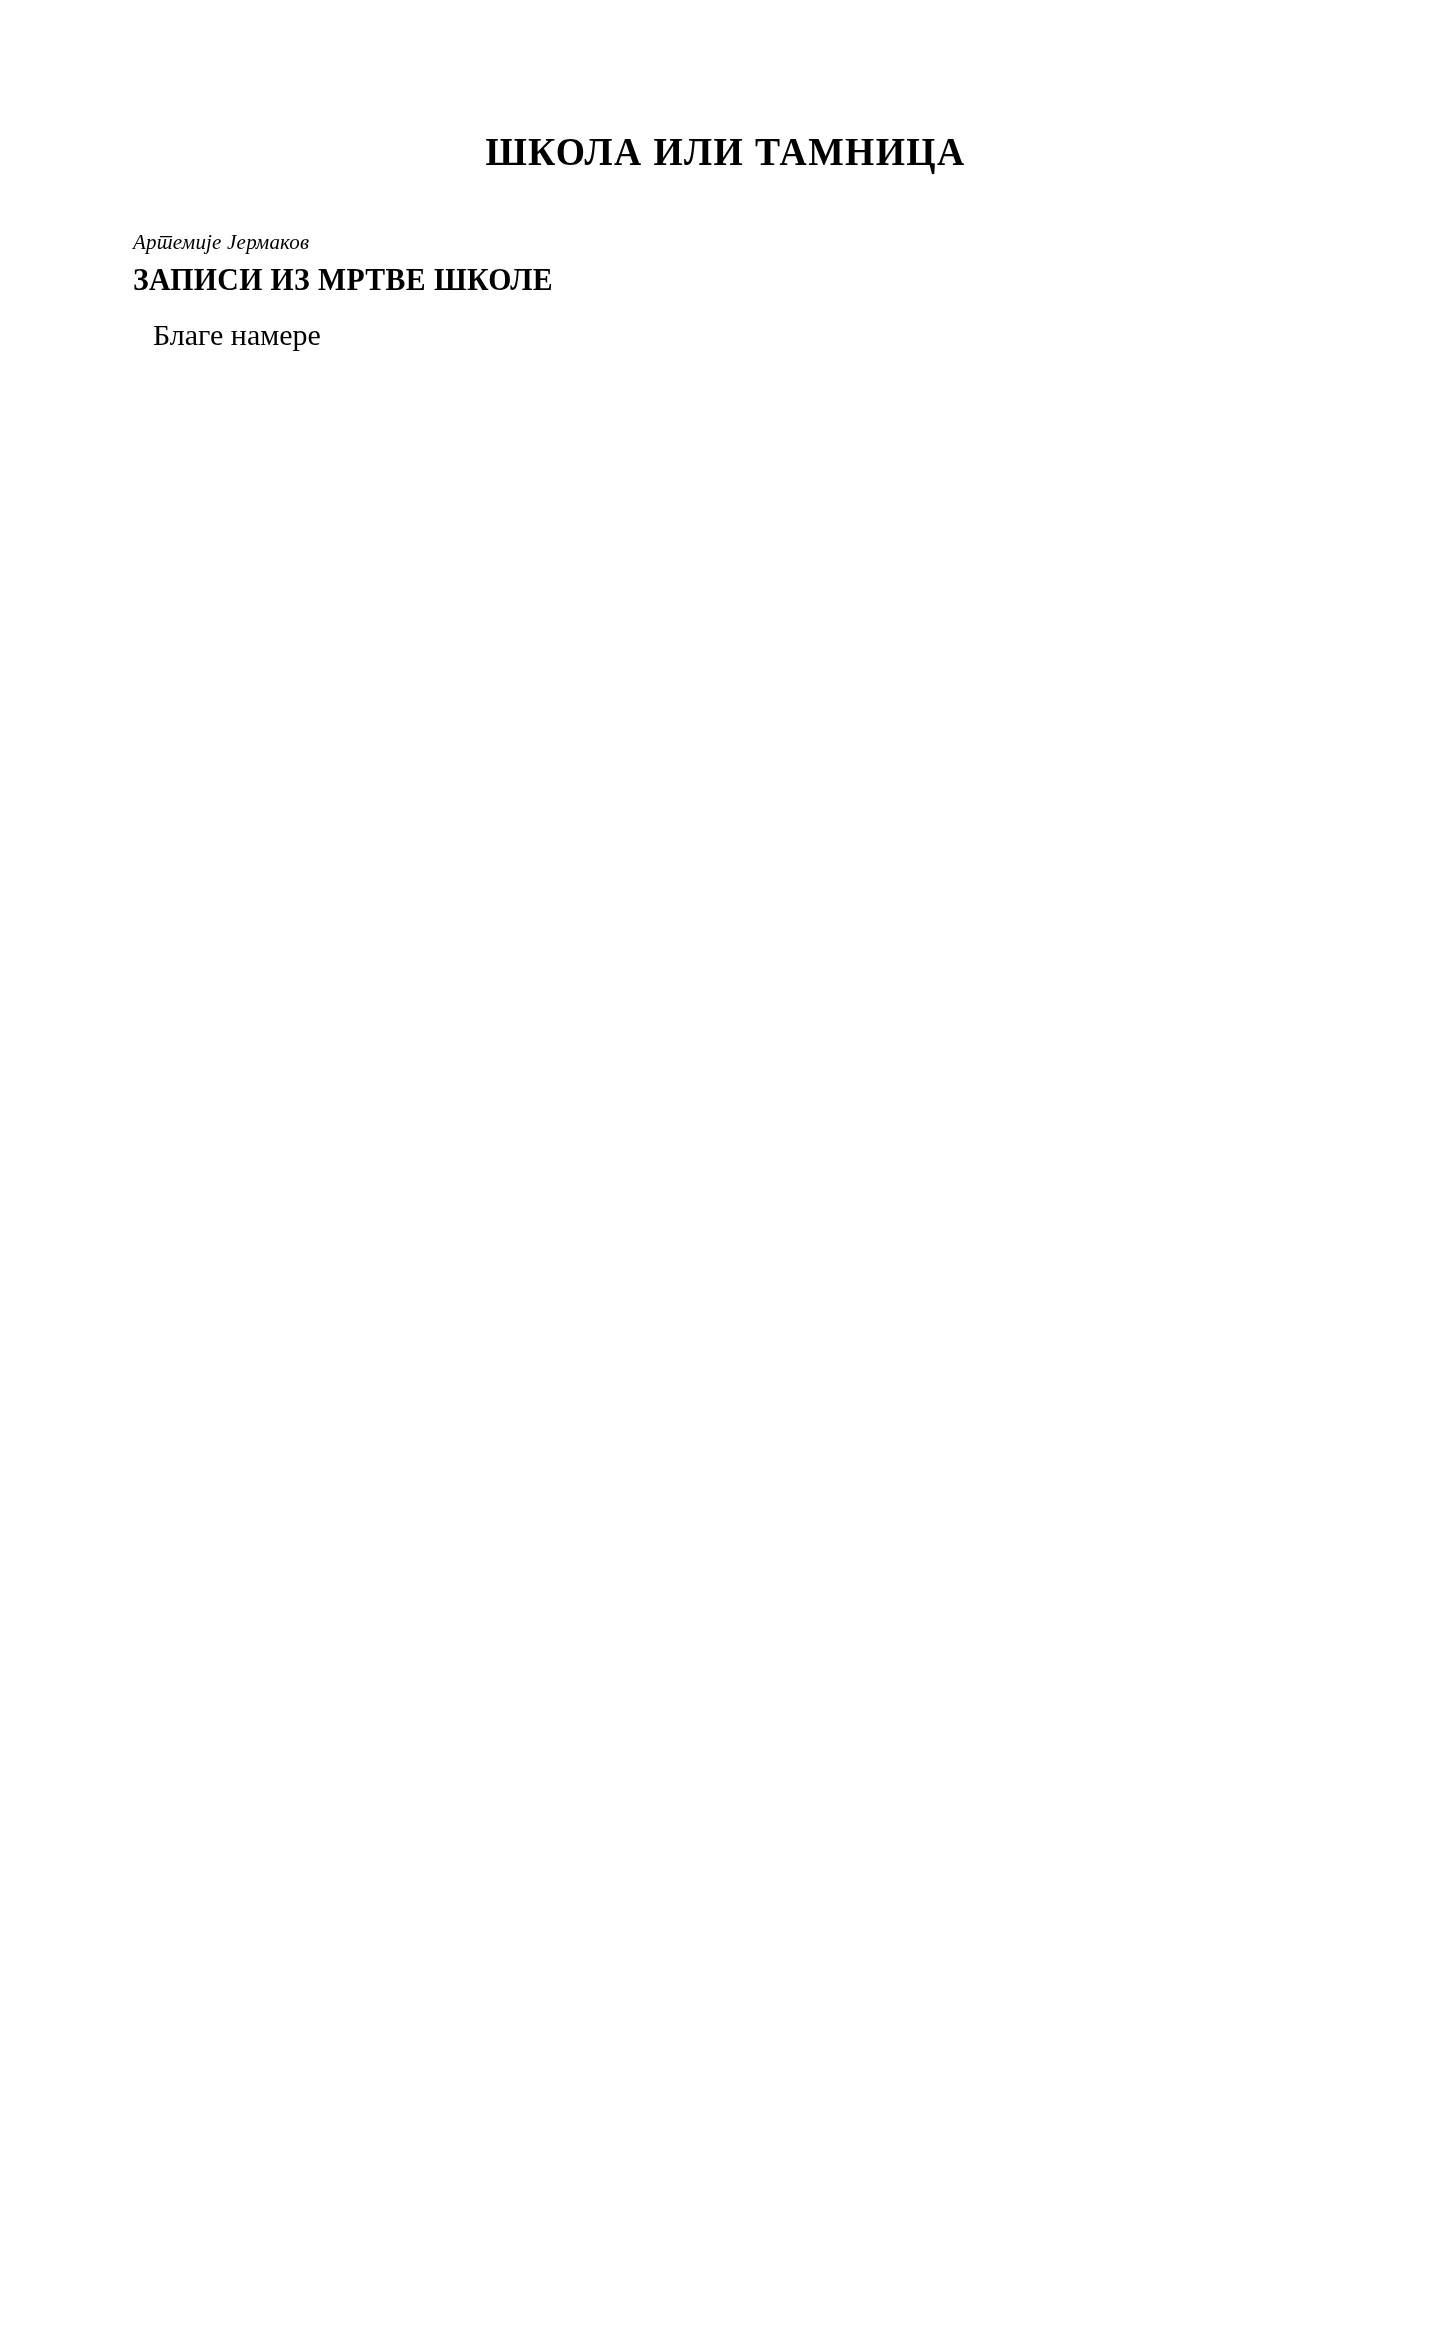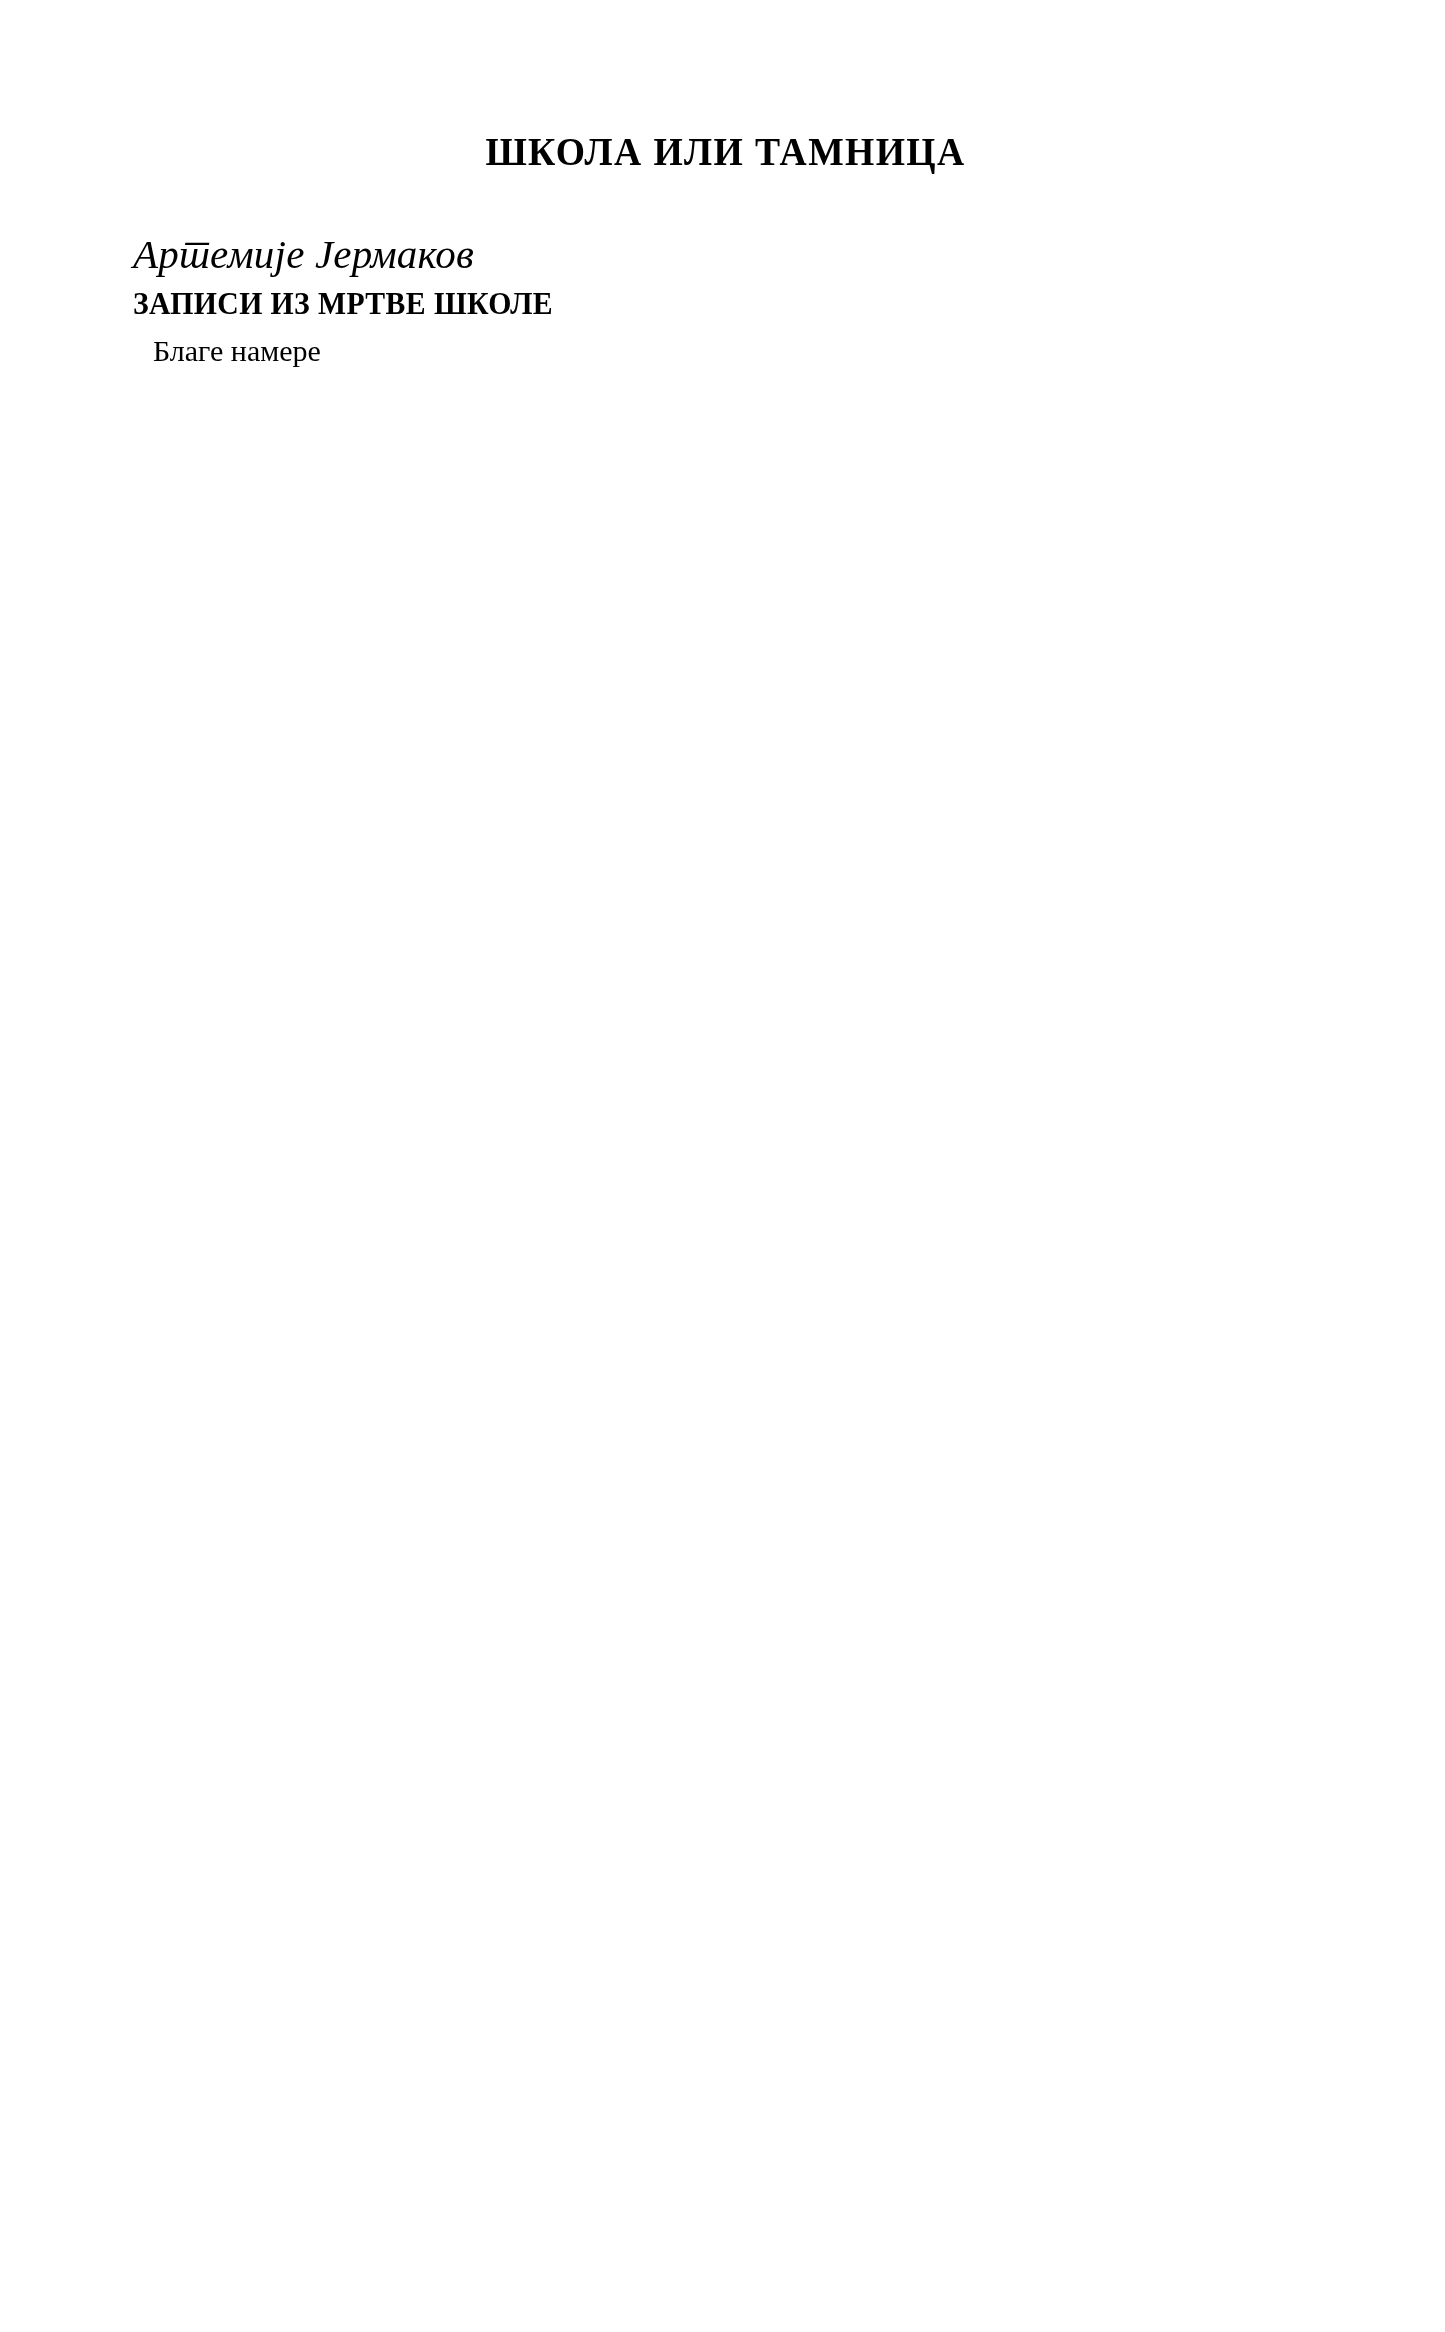--- a/index.html
+++ b/index.html
@@ -13,21 +13,21 @@
     font-family: "Liberation Serif", "DejaVu Serif", serif;
     color: #000000;
     -webkit-font-smoothing: antialiased;
   }
 
   .page {
     position: relative;
     width: 1445px;
     height: 2332px;
     box-sizing: border-box;
-    padding: 0;
+    padding: 8px;
     background: #ffffff;
     overflow: hidden;
   }
 
   .content {
     position: absolute;
     left: 133px;
     top: 130px;
     width: 1185px;
   }
@@ -41,21 +41,21 @@
     line-height: 1.1;
     transform: scaleX(0.94);
     transform-origin: center center;
     margin: 0;
   }
   .part-heading.first { margin-bottom: 56px; }
 
   
   .author {
     font-style: italic;
-    font-size: 41px;
+    font-size: 21px;
     line-height: 1.2;
     margin: 0 0 6px 0;
     letter-spacing: 0.2px;
   }
 
   
   .work-title {
     font-weight: bold;
     font-size: 31px;
     letter-spacing: 0.4px;

